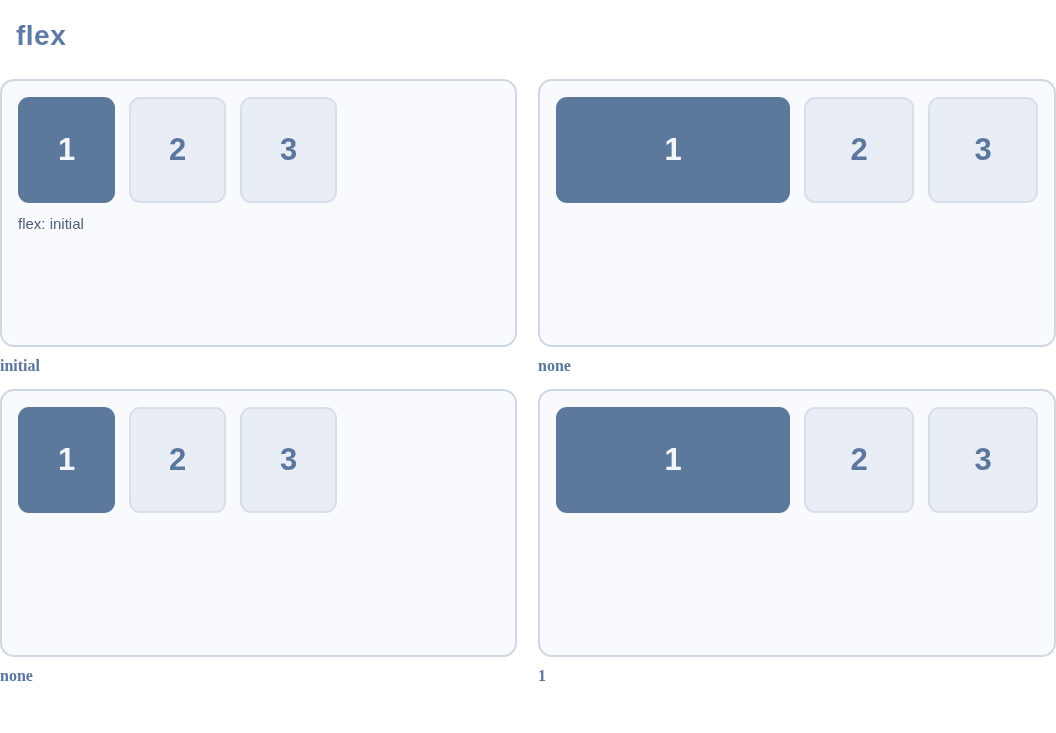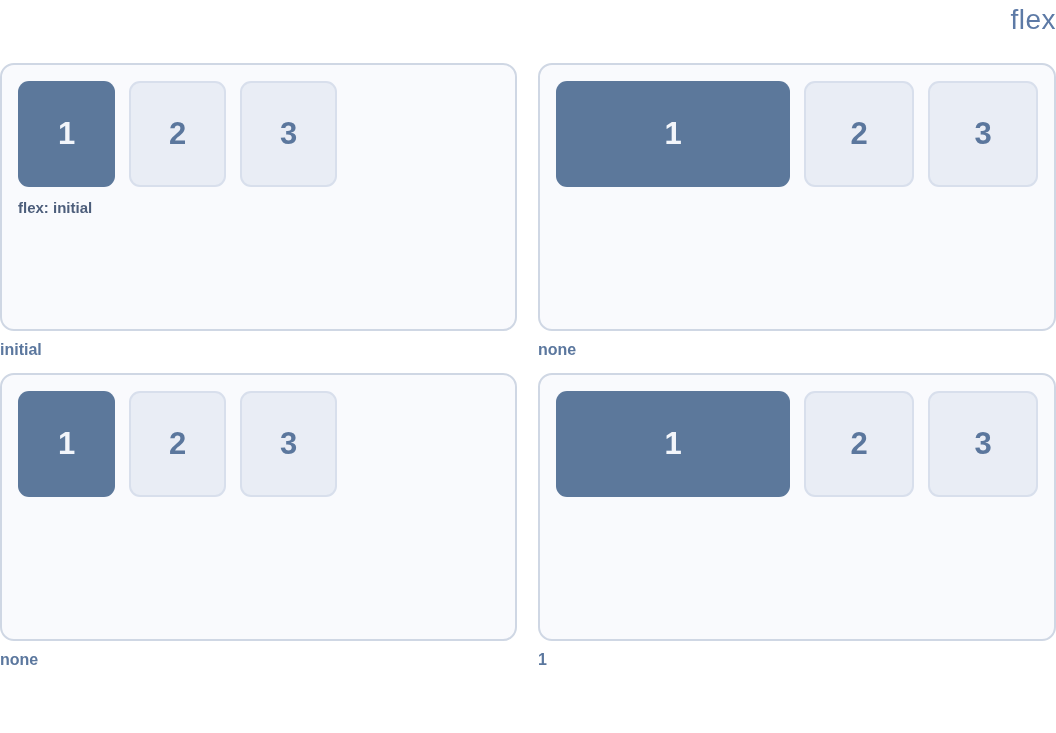--- a/index.html
+++ b/index.html
@@ -9,26 +9,26 @@
     font-family: "Liberation Sans", "DejaVu Sans", sans-serif;
   }
   .page {
     position: relative;
     width: 1056px;
     height: 733px;
     background: #ffffff;
     overflow: hidden;
   }
   .title {
-    margin: 0;
+    margin: 16px;
     padding-top: 3px;
-    text-align: right;
+    text-align: left;
     font-size: 28px;
     line-height: 34px;
-    font-weight: 400;
+    font-weight: 700;
     color: #5d7aa6;
     letter-spacing: 0.5px;
   }
   .grid {
     margin-top: 26px;
     display: grid;
     grid-template-columns: 517px 518px;
     column-gap: 21px;
     row-gap: 14px;
   }
@@ -64,29 +64,30 @@
     border: 2px solid #d8dfec;
     color: #5b779d;
   }
   .panel.fixed .box { flex: 0 0 auto; width: 97px; }
   .panel.grow .box.first { flex: 1 1 auto; }
   .panel.grow .box.rest { flex: 0 0 auto; width: 110px; }
   .flex-label {
     margin-top: 12px;
     font-size: 15px;
     line-height: 18px;
-    font-weight: 700;
+    font-weight: 400;
     color: #4d5e7b;
   }
   .caption {
     margin-top: 9px;
     font-size: 16px;
     line-height: 19px;
     font-weight: 700;
     color: #5b779e;
+    font-family: Liberation Serif, serif;
   }
 </style>
 </head>
 <body>
 
 <div class="page">
   <h1 class="title">flex</h1>
 
   <div class="grid">
 

